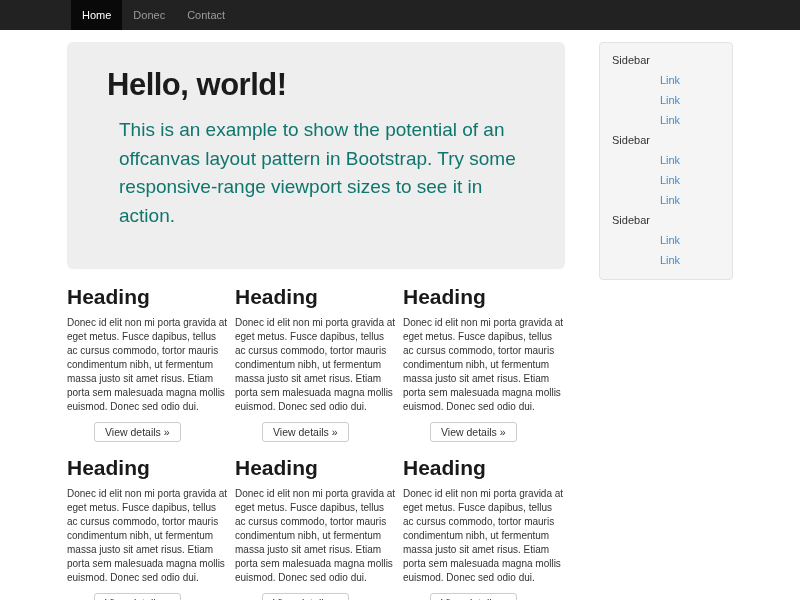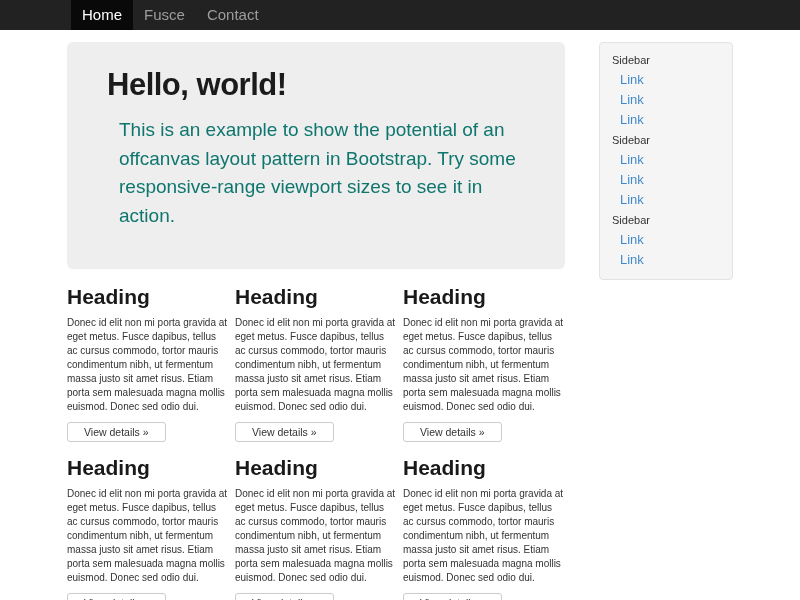--- a/index.html
+++ b/index.html
@@ -14,21 +14,21 @@
   
   .navbar { height: 30px; background: #222222; width: 100%; }
   .navbar-inner { display: flex; align-items: stretch; height: 30px; }
   .container { width: 666px; margin: 0 auto; }
   .brand {
     color: #aaaaaa; font-size: 11px; line-height: 30px;
     padding: 0 14px 0 12px; text-decoration: none; white-space: nowrap;
   }
   .nav { display: flex; margin-left: 4px; }
   .nav-item {
-    font-size: 15px; line-height: 30px; padding: 0 11px;
+    font-size: 11px; line-height: 30px; padding: 0 11px;
     color: #9d9d9d; text-decoration: none; white-space: nowrap;
   }
   .nav-item.active { background: #090909; color: #ffffff; }
 
   
   .content-row { display: flex; align-items: flex-start; }
   .main-col { width: 498px; }
   .sidebar-col { width: 134px; margin-left: auto; }
 
   
@@ -53,52 +53,52 @@
     font-size: 21px; font-weight: 700; color: #1a1a1a;
     margin: 0 0 7px 0;
   }
   .card-text {
     font-size: 10px; line-height: 1.4; color: #333333;
     margin: 0 0 8px 0;
   }
   .btn {
     display: inline-block; font-size: 10.5px; color: #333333;
     background: #ffffff; border: 1px solid #cccccc; border-radius: 3px;
-    padding: 3px 16px; text-decoration: none; cursor: pointer;
+    padding: 3px 10px; text-decoration: none; cursor: pointer; margin-left: 27px;
   }
 
   
   .well {
     margin-top: 12px; background: #f5f5f5;
     border: 1px solid #e3e3e3; border-radius: 4px;
     padding: 7px 0 9px 0;
   }
   .sidebar-header {
     font-size: 11px; color: #333333; line-height: 14px;
     padding: 3px 12px;
   }
   .sidebar-link {
-    display: block; font-size: 13px; color: #428bca; line-height: 14px;
-    padding: 3px 12px 3px 20px; text-decoration: none;
+    display: block; font-size: 11px; color: #428bca; line-height: 14px;
+    padding: 3px 12px 3px 20px; text-decoration: none; text-align: center;
   }
 
   
   .footer { margin-top: 16px; }
   .footer hr {
     border: none; border-top: 1px solid #e5e5e5; margin: 0 0 10px 0;
   }
 </style>
 </head>
 <body>
 
 <nav class="navbar">
   <div class="container navbar-inner">
     <div class="nav">
       <a class="nav-item active" href="#">Home</a>
-      <a class="nav-item" href="#">Fusce</a>
+      <a class="nav-item" href="#">Donec</a>
       <a class="nav-item" href="#">Contact</a>
     </div>
   </div>
 </nav>
 
 <div class="container">
   <div class="content-row">
 
     <main class="main-col">
       <div class="jumbotron">

